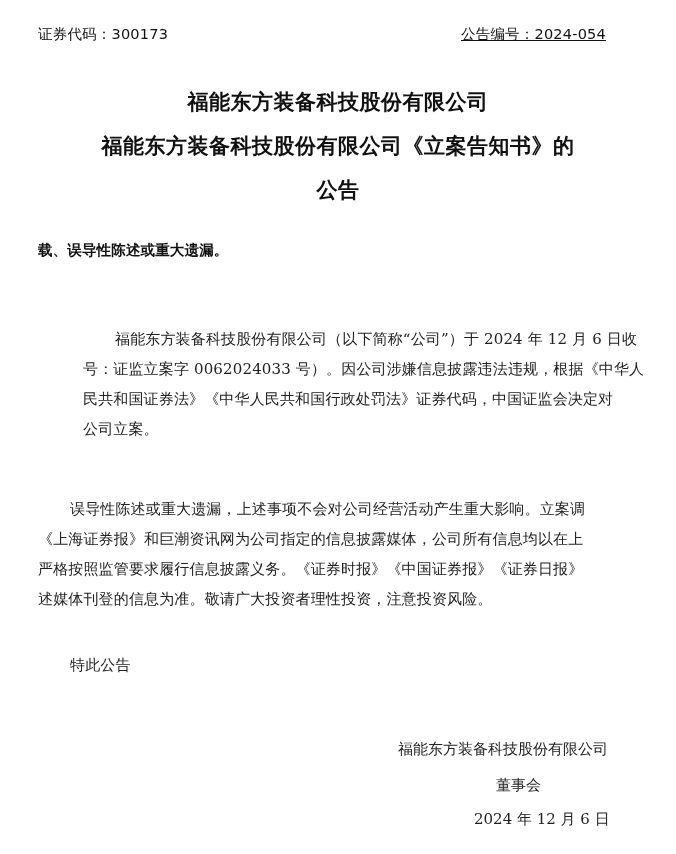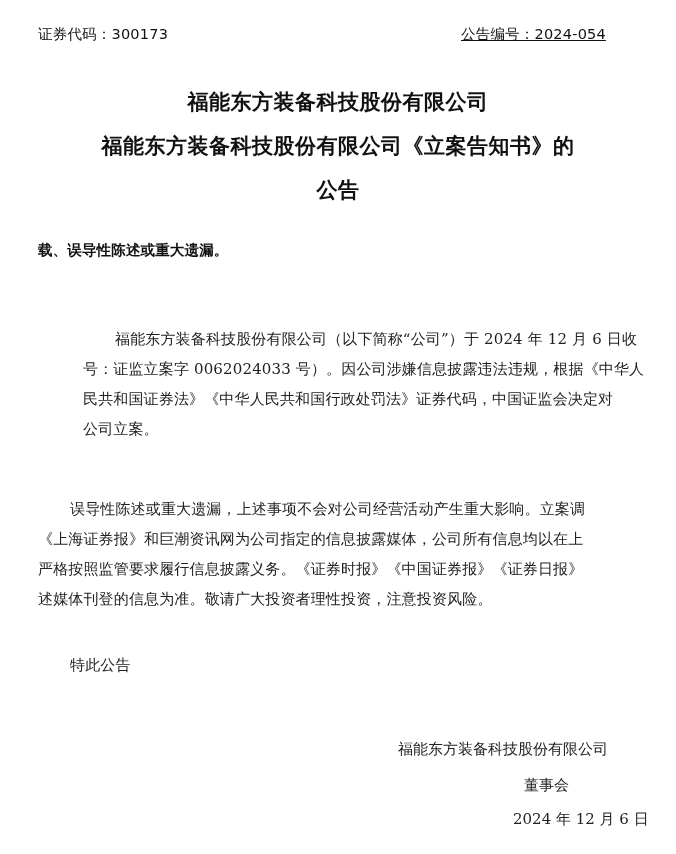--- a/index.html
+++ b/index.html
@@ -122,15 +122,15 @@
   <span class="para-line">严格按照监管要求履行信息披露义务。《证券时报》《中国证券报》《证券日报》</span>
   <span class="para-line">述媒体刊登的信息为准。敬请广大投资者理性投资，注意投资风险。</span>
 </div>
 
 <div class="para" style="top: 650px;">
   <span class="para-line first">特此公告</span>
 </div>
 
 <div class="signature" style="top: 740px; height: 100px;">
   <span class="sig-line" style="left: 398px; top: 0;">福能东方装备科技股份有限公司</span>
-  <span class="sig-line" style="left: 524px; top: 36px;">董事会</span>
-  <span class="sig-line" style="left: 474px; top: 70px; margin-left: 39px;">2024 年 12 月 6 日</span>
+  <span class="sig-line" style="left: 496px; top: 36px;">董事会</span>
+  <span class="sig-line" style="left: 474px; top: 70px;">2024 年 12 月 6 日</span>
 </div>
 
 </body></html>

